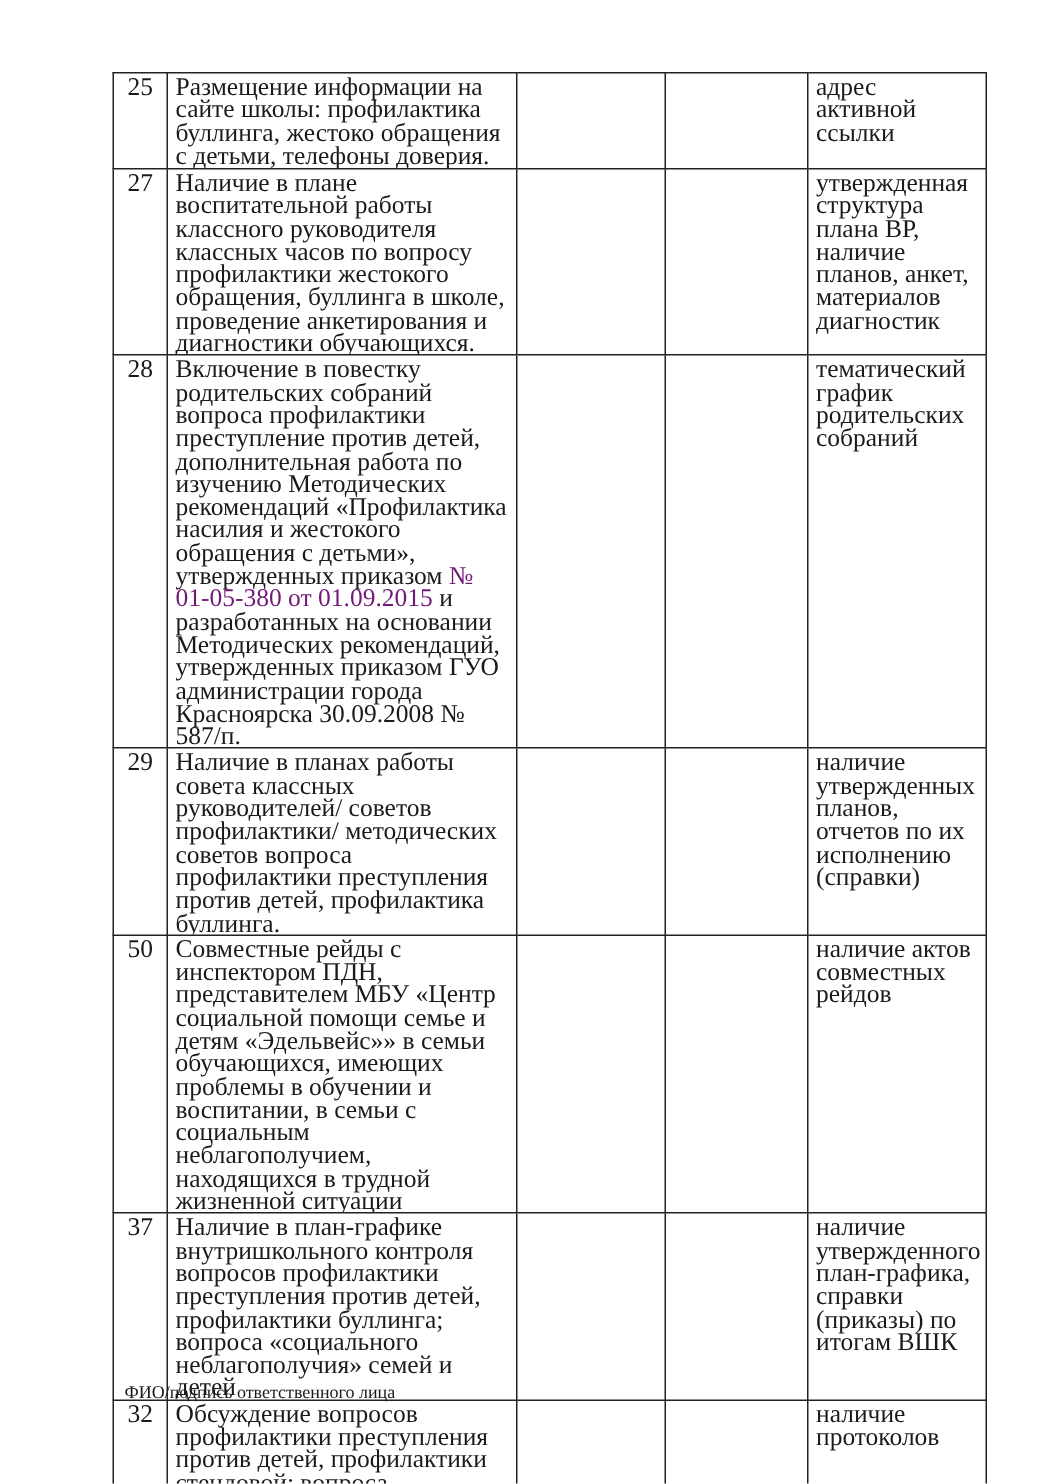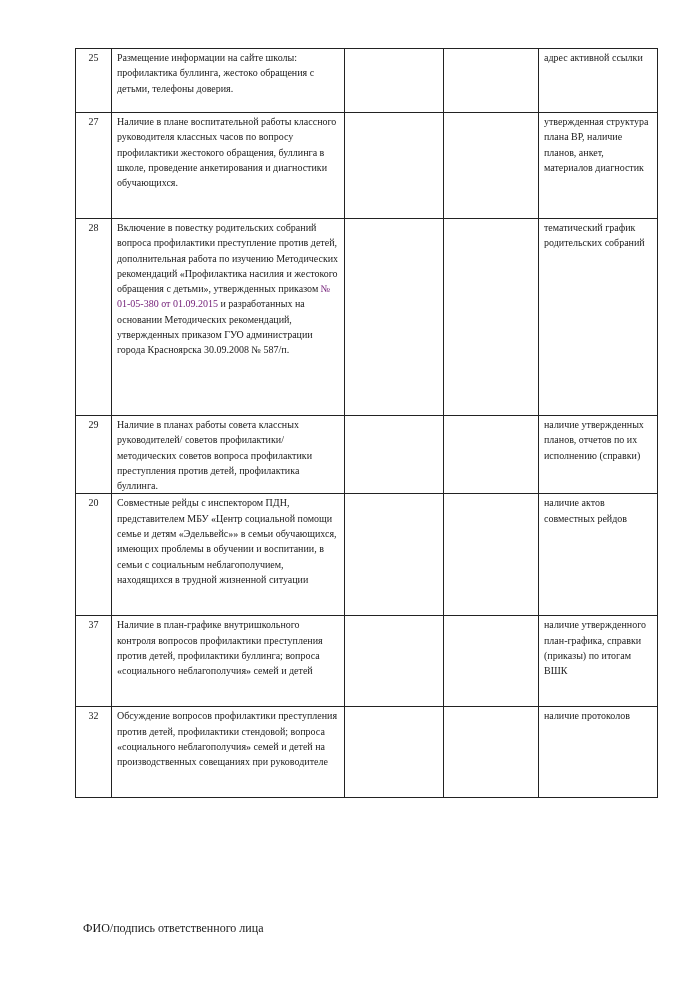--- a/index.html
+++ b/index.html
@@ -1,20 +1,20 @@
 <!DOCTYPE html>
 <html><head>
 <meta charset="utf-8">
 <style>
   html, body { margin: 0; padding: 0; background: #ffffff; }
   body { width: 700px; height: 989px; position: relative; overflow: hidden;
          font-family: "Liberation Serif", serif; color: #1a1a1a; }
   table.doc { position: absolute; left: 75px; top: 48px; border-collapse: collapse;
               table-layout: fixed; width: 582px; }
-  table.doc td { border: 1.5px solid #222; vertical-align: top; font-size: 10px;
+  table.doc td { border: 1.5px solid #222; vertical-align: top; font-size: 17px;
                  line-height: 15.3px; padding: 1px 5px 0 5px; overflow: hidden; }
   td.num { text-align: center; padding-top: 2px; font-size: 14px; }
   td.desc { padding-left: 6px; }
   .red { color: #701a75; }
   .footer { position: absolute; left: 83px; top: 921px; font-size: 12px; }
 </style>
 </head>
 <body>
 
 <table class="doc">
@@ -48,21 +48,21 @@
     <td>тематический график родительских собраний</td>
   </tr>
       <tr style="height: 75px;">
     <td class="num">29</td>
     <td class="desc">Наличие в планах работы совета классных руководителей/ советов профилактики/ методических советов вопроса профилактики преступления против детей, профилактика буллинга.</td>
     <td></td>
     <td></td>
     <td>наличие утвержденных планов, отчетов по их исполнению (справки)</td>
   </tr>
       <tr style="height: 122px;">
-    <td class="num">20</td>
+    <td class="num">50</td>
     <td class="desc">Совместные рейды с инспектором ПДН,  представителем МБУ «Центр социальной помощи семье и детям «Эдельвейс»»  в семьи обучающихся, имеющих проблемы в обучении и воспитании, в семьи с социальным неблагополучием, находящихся в трудной жизненной ситуации</td>
     <td></td>
     <td></td>
     <td>наличие актов совместных рейдов</td>
   </tr>
       <tr style="height: 91px;">
     <td class="num">37</td>
     <td class="desc">Наличие в план-графике внутришкольного контроля вопросов профилактики преступления против детей, профилактики буллинга; вопроса «социального неблагополучия» семей и детей</td>
     <td></td>
     <td></td>

